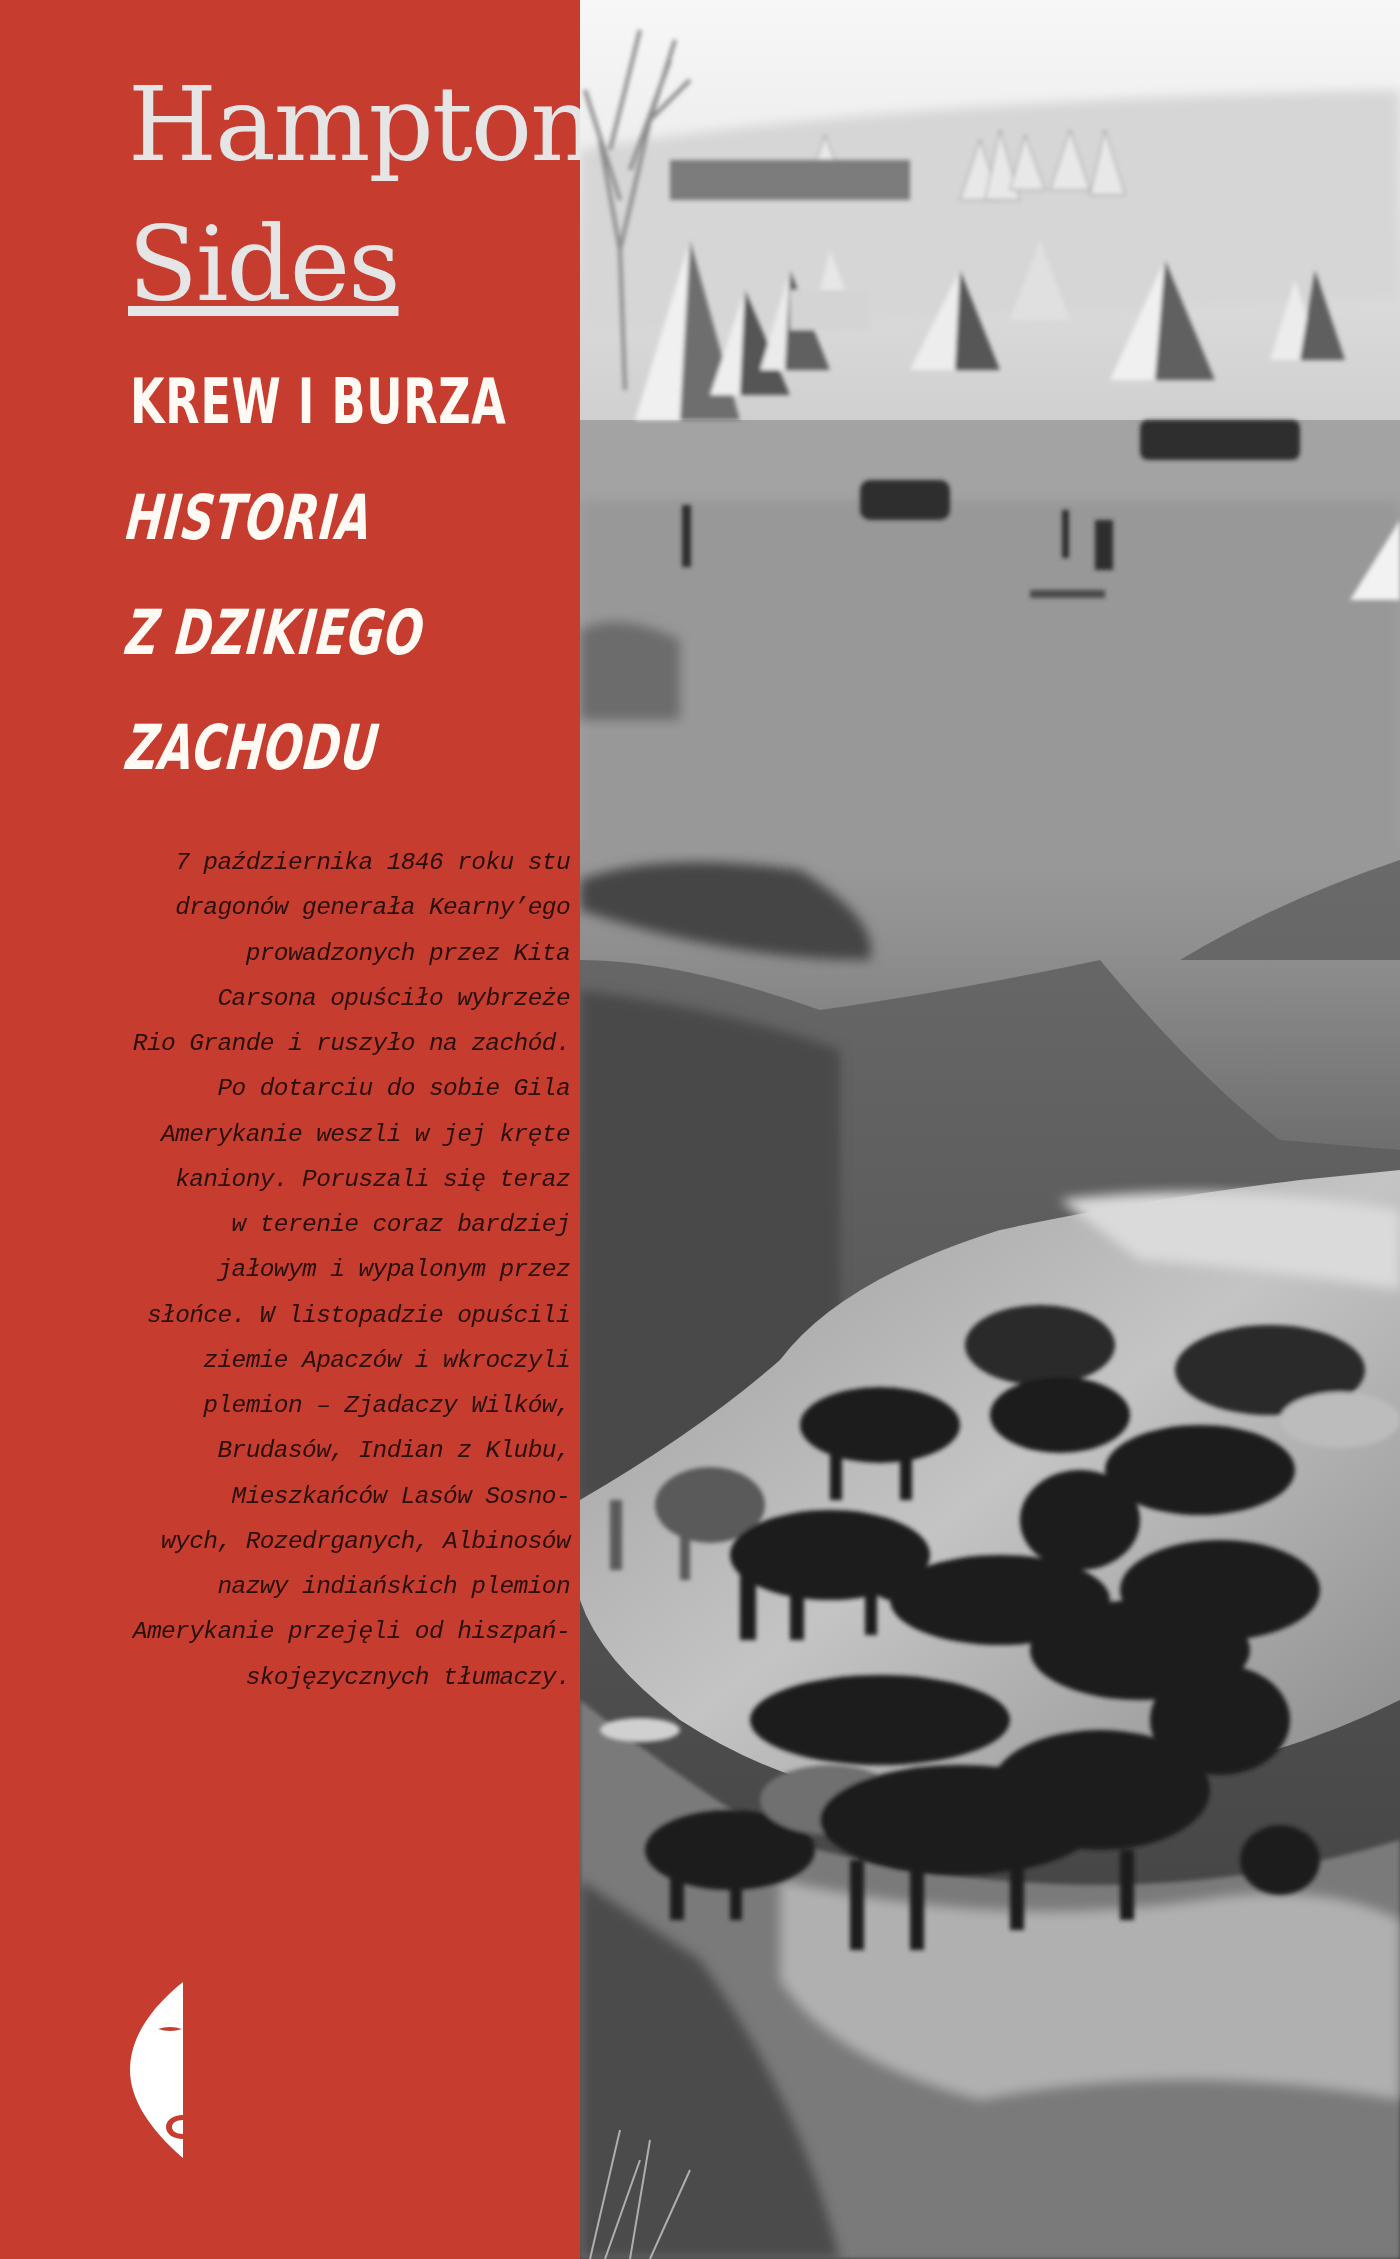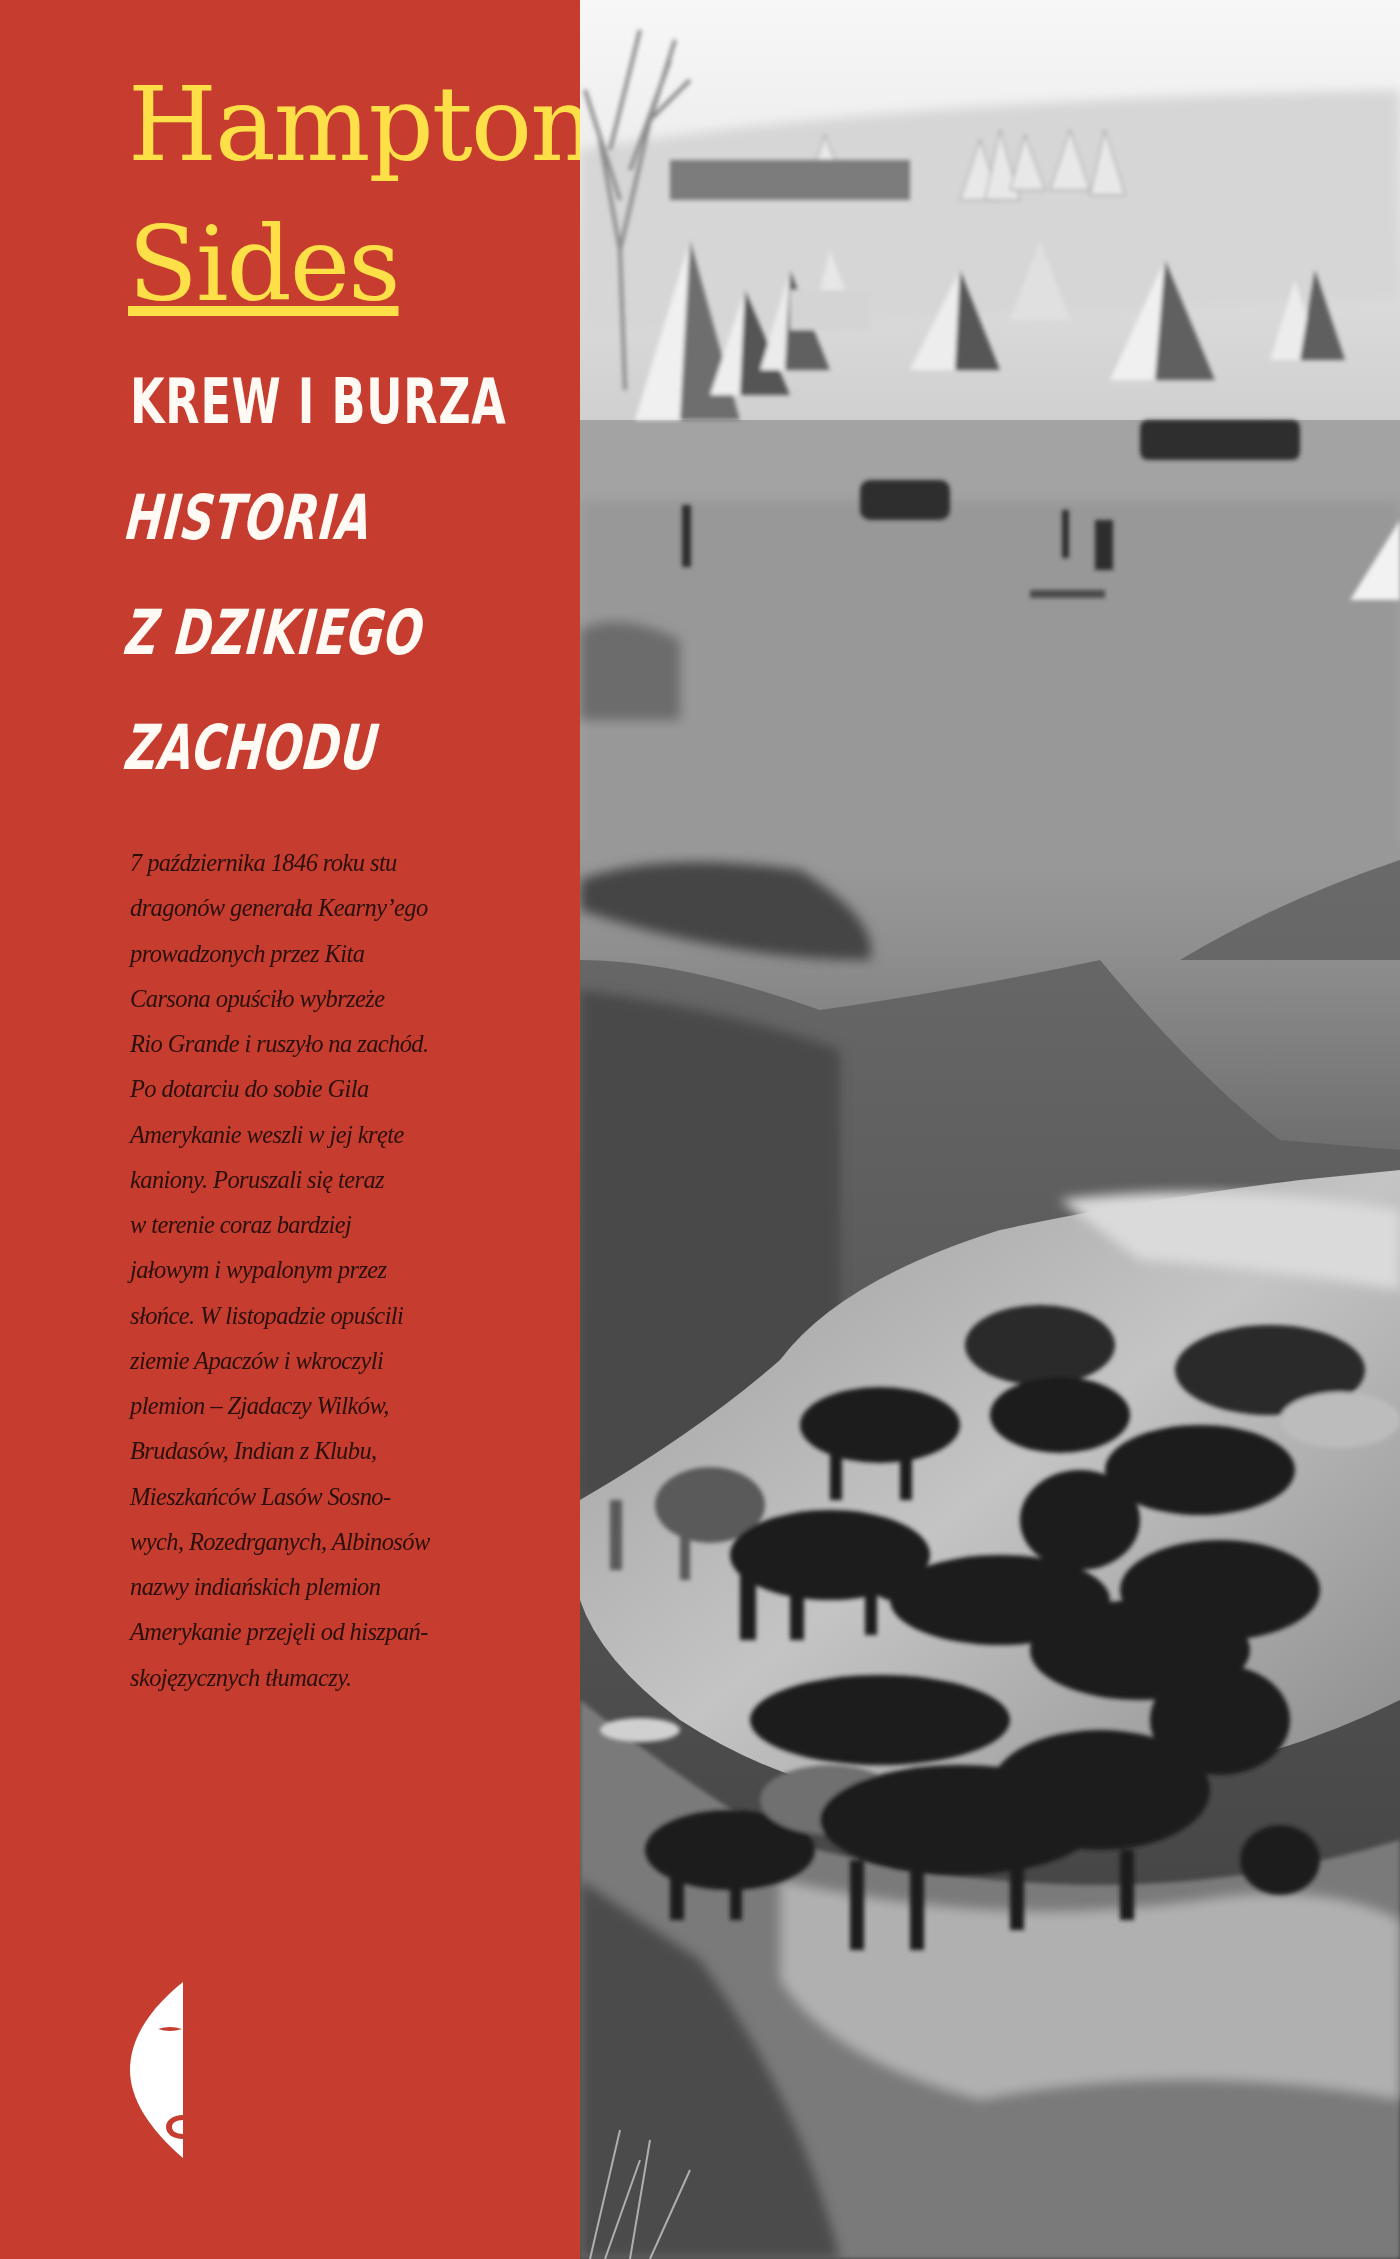--- a/index.html
+++ b/index.html
@@ -1,35 +1,35 @@
 <!DOCTYPE html>
 <html><head>
 <meta charset="utf-8">
 <style>
   html, body { margin: 0; padding: 0; }
   body { width: 1400px; height: 2259px; overflow: hidden; background: #c53b2e; position: relative; }
   .cover { position: absolute; left: 0; top: 0; width: 1400px; height: 2259px; }
   .panel { position: absolute; left: 0; top: 0; width: 580px; height: 2259px; background: #c63c2f; }
-  .author { position: absolute; left: 128px; color: #fde047;
+  .author { position: absolute; left: 128px; color: #e5e5e5;
     font-family: "DejaVu Serif", "Liberation Serif", serif; font-weight: normal;
     font-size: 102px; line-height: 1; letter-spacing: -2px; white-space: nowrap; }
   .author.l1 { top: 74px; }
   .author.l2 { top: 214px; text-decoration: underline; }
   .title { position: absolute; left: 130px; color: #fffaf4;
     font-family: "DejaVu Sans", "Liberation Sans", sans-serif; font-weight: bold;
     font-size: 62px; line-height: 1; letter-spacing: 1px; white-space: nowrap;
     transform-origin: left top; }
   .title.t0 { top: 371px; transform: scaleX(0.72); }
   .title.it { font-style: italic; transform: scaleX(0.72) skewX(-8deg); }
   .title.t1 { top: 487px; }
   .title.t2 { top: 602px; }
   .title.t3 { top: 717px; }
   .blurb { position: absolute; left: 130px; top: 840px; width: 440px;
-    font-family: Liberation Serif, serif; font-style: italic;
-    font-size: 24.5px; line-height: 45.25px; color: #2a100c; }
+    font-family: Liberation Mono, monospace; font-style: italic;
+    font-size: 24.5px; line-height: 45.25px; color: #2a100c; text-align: right; }
   .blurb .line { display: block; white-space: nowrap; letter-spacing: -0.6px; }
   .logo { position: absolute; left: 128px; top: 1978px; width: 60px; height: 184px; }
   .photo { position: absolute; left: 580px; top: 0; width: 820px; height: 2259px; overflow: hidden; }
   .photo svg { display: block; }
 </style>
 </head>
 <body>
 
 <div class="cover">
 

